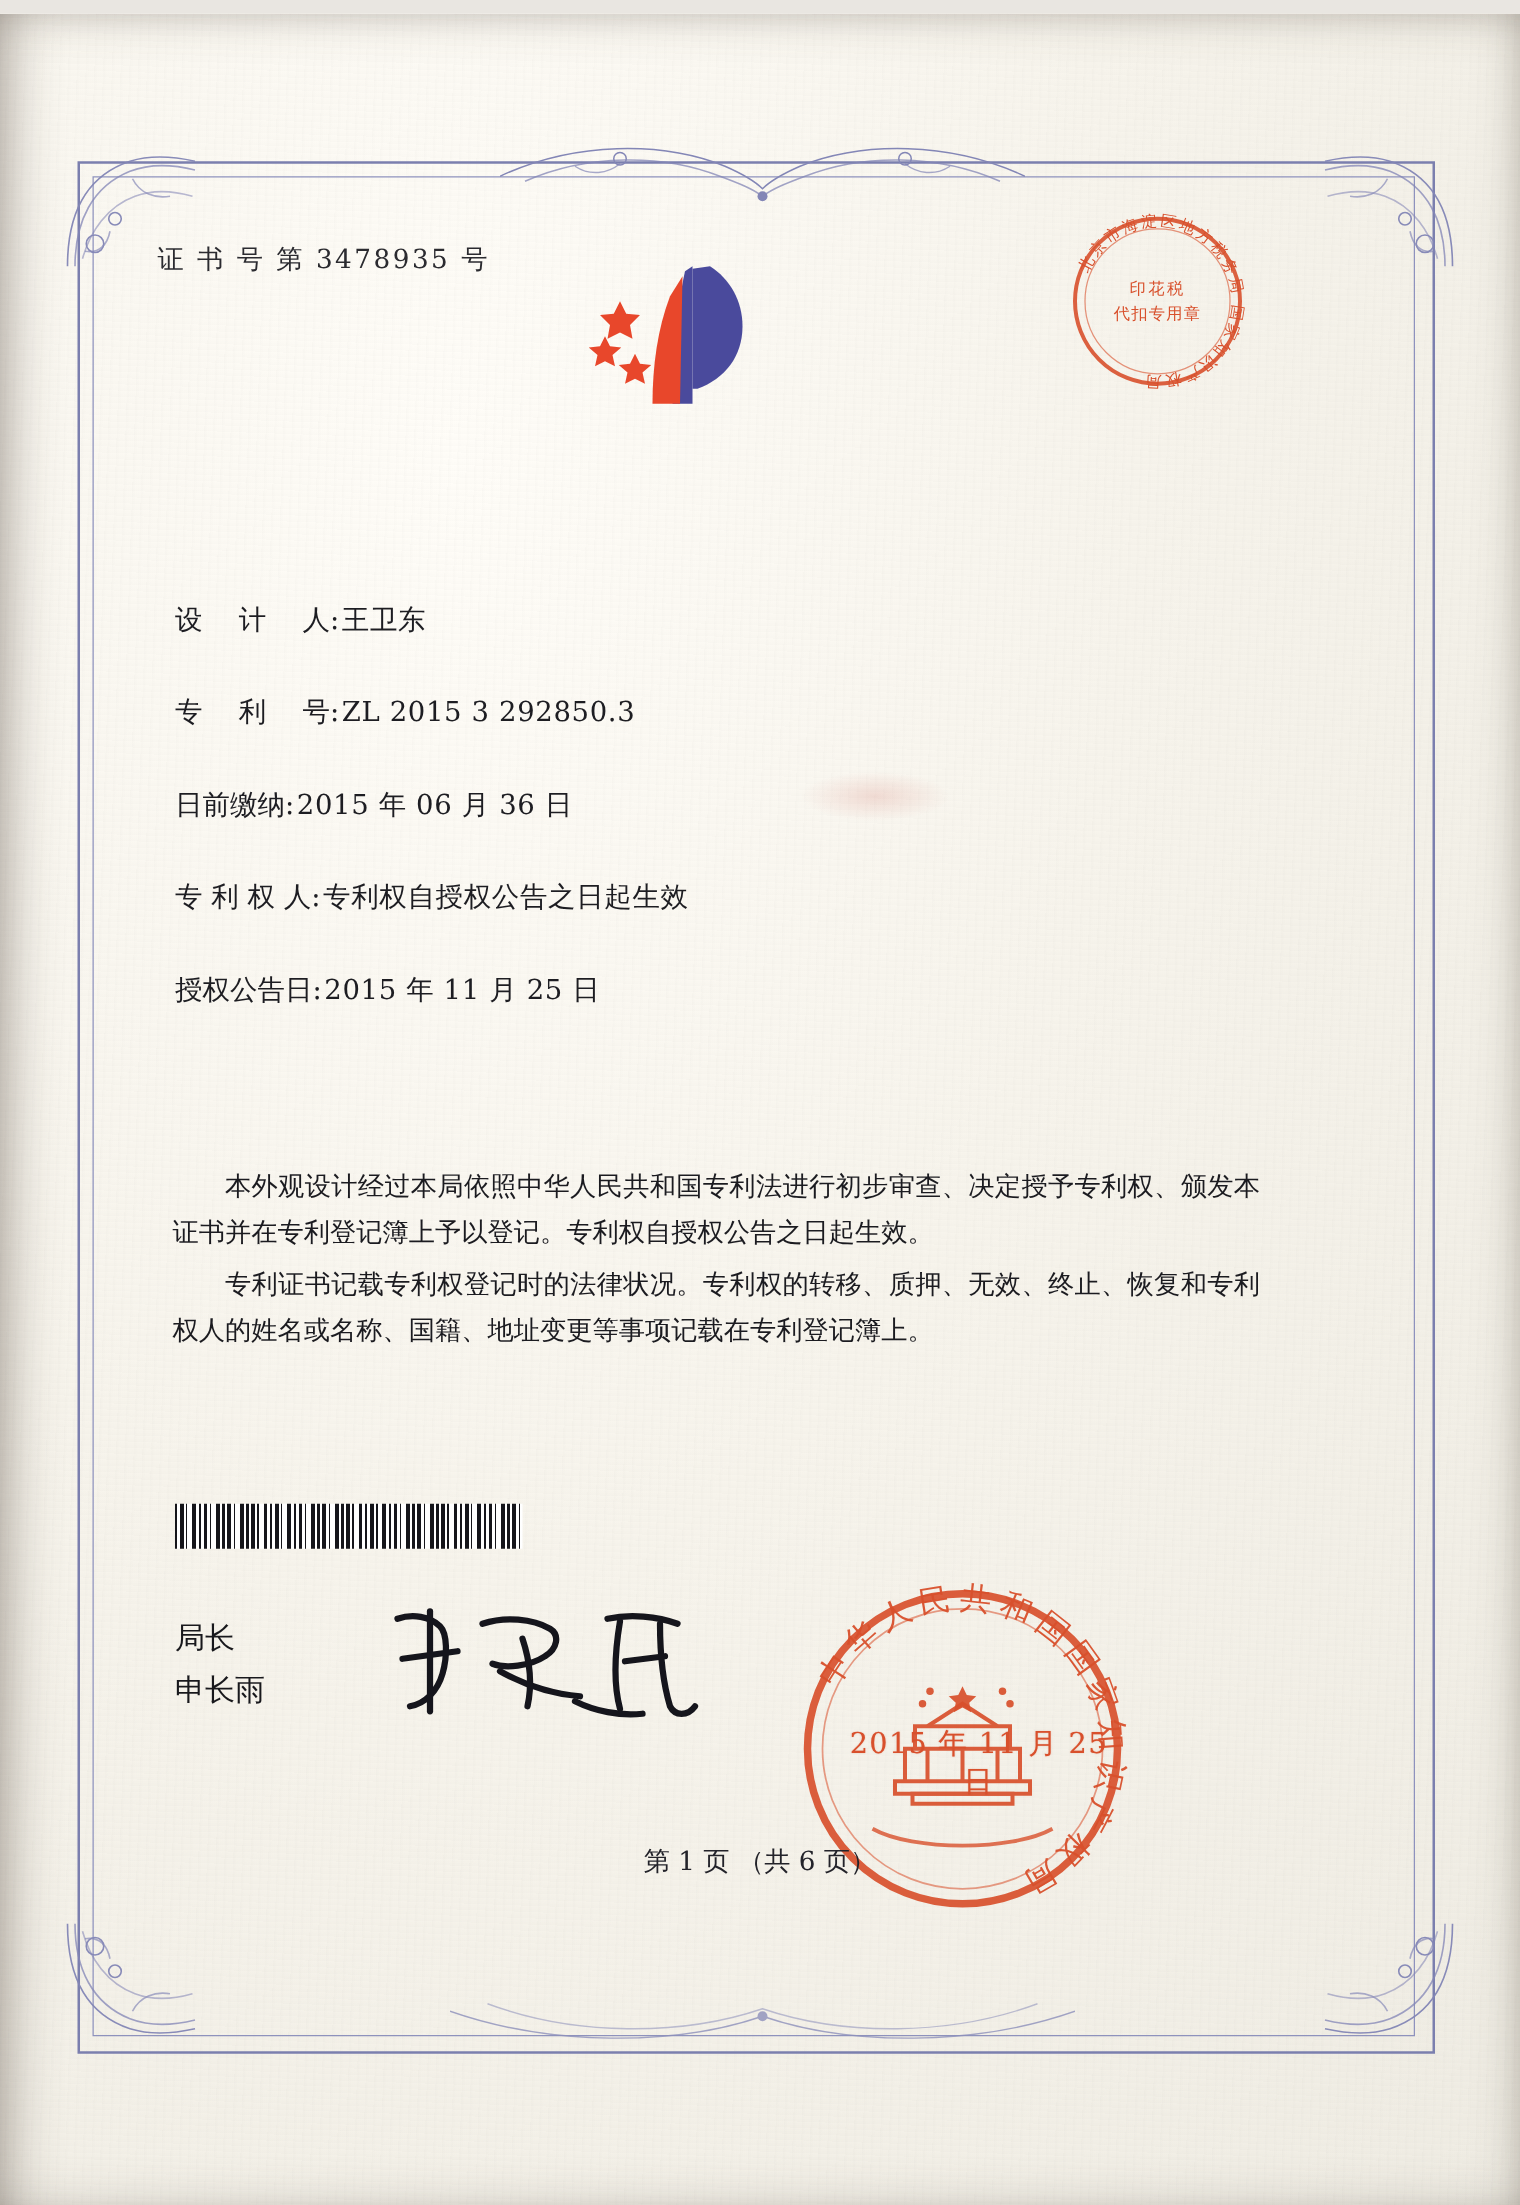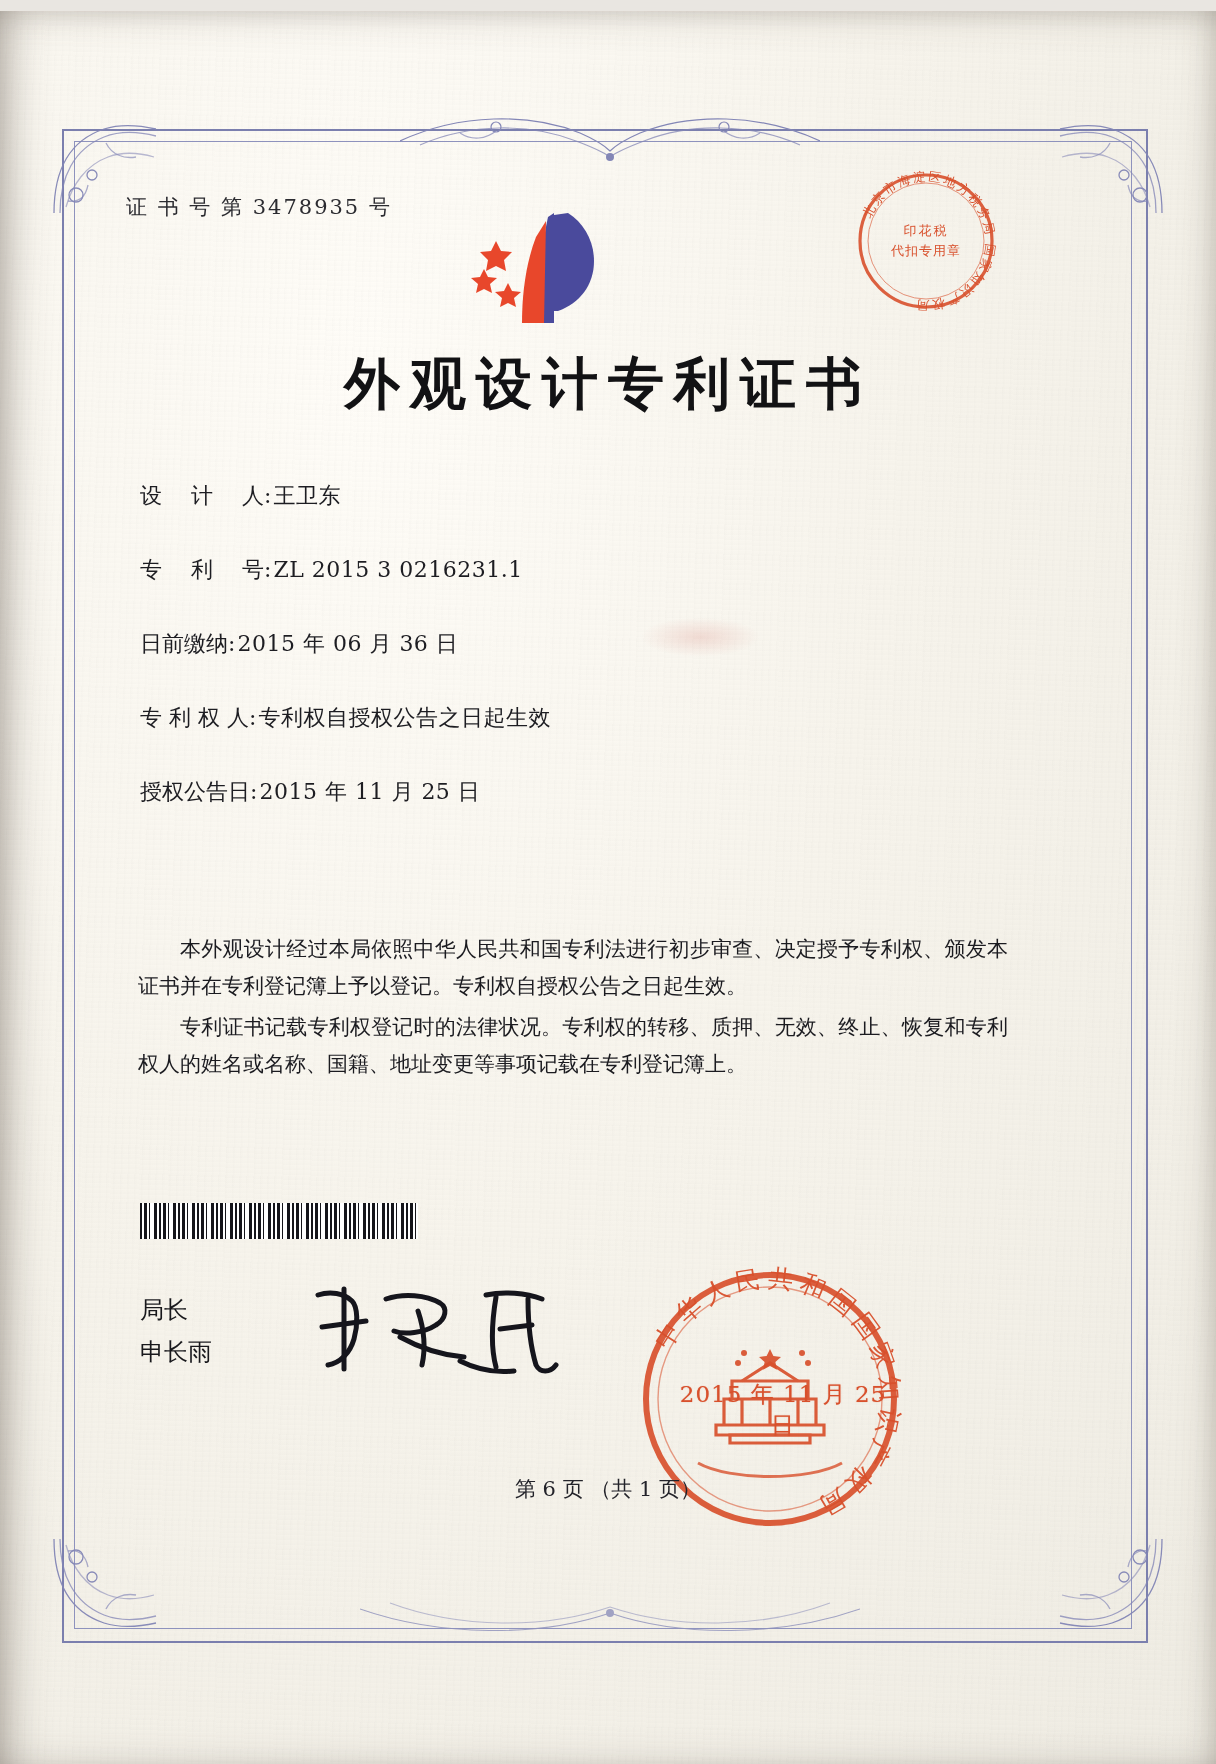--- a/index.html
+++ b/index.html
@@ -237,32 +237,31 @@
       <circle cx="80" cy="80" r="66" fill="none" stroke="#d8502c" stroke-width="3.2" opacity=".9"></circle>
       <circle cx="80" cy="80" r="58" fill="none" stroke="#d8502c" stroke-width="1" opacity=".6"></circle>
       <text font-size="12.5" fill="#d8502c" font-family="DejaVu Serif, serif" letter-spacing="2.2">
         <textPath href="#ringTop" startOffset="6%">北京市海淀区地方税务局 国家知识产权局</textPath>
       </text>
       <text x="80" y="74" text-anchor="middle" font-size="13" fill="#d8502c" font-family="DejaVu Serif, serif" letter-spacing="2">印花税</text>
       <text x="80" y="94" text-anchor="middle" font-size="13" fill="#d8502c" font-family="DejaVu Serif, serif" letter-spacing="1">代扣专用章</text>
     </svg>
   </div>
 
-  <div class="title">外观设计专利证书</div>
 
   <div class="smudge"></div>
 
   <div class="fields">
     <div class="field">
       <span class="f-label">设　 计　 人:</span>
       <span class="f-value">王卫东</span>
     </div>
     <div class="field">
       <span class="f-label">专　 利　 号:</span>
-      <span class="f-value">ZL 2015 3 0216231.1</span>
+      <span class="f-value">ZL 2015 3 292850.3</span>
     </div>
     <div class="field">
       <span class="f-label">日前缴纳:</span>
       <span class="f-value">2015 年 06 月 36 日</span>
     </div>
     <div class="field">
       <span class="f-label">专 利 权 人:</span>
       <span class="f-value">专利权自授权公告之日起生效</span>
     </div>
     <div class="field">
@@ -321,16 +320,16 @@
         <circle cx="124" cy="104" r="3"></circle>
           <circle cx="118" cy="114" r="3"></circle>
         <circle cx="182" cy="104" r="3"></circle>
           <circle cx="188" cy="114" r="3"></circle>
       </g>
       <path d="M78 214 C110 232 190 232 222 214" fill="none" stroke="#d8502c" stroke-width="3" opacity=".8"></path>
     </svg>
   </div>
   <div class="seal-date">2015 年 11 月 25 日</div>
 
-  <div class="footer">第 6 页 （共 1 页）</div>
+  <div class="footer">第 1 页 （共 6 页）</div>
 
   <div class="edge-shadow"></div>
 </div>
 
 </body></html>

